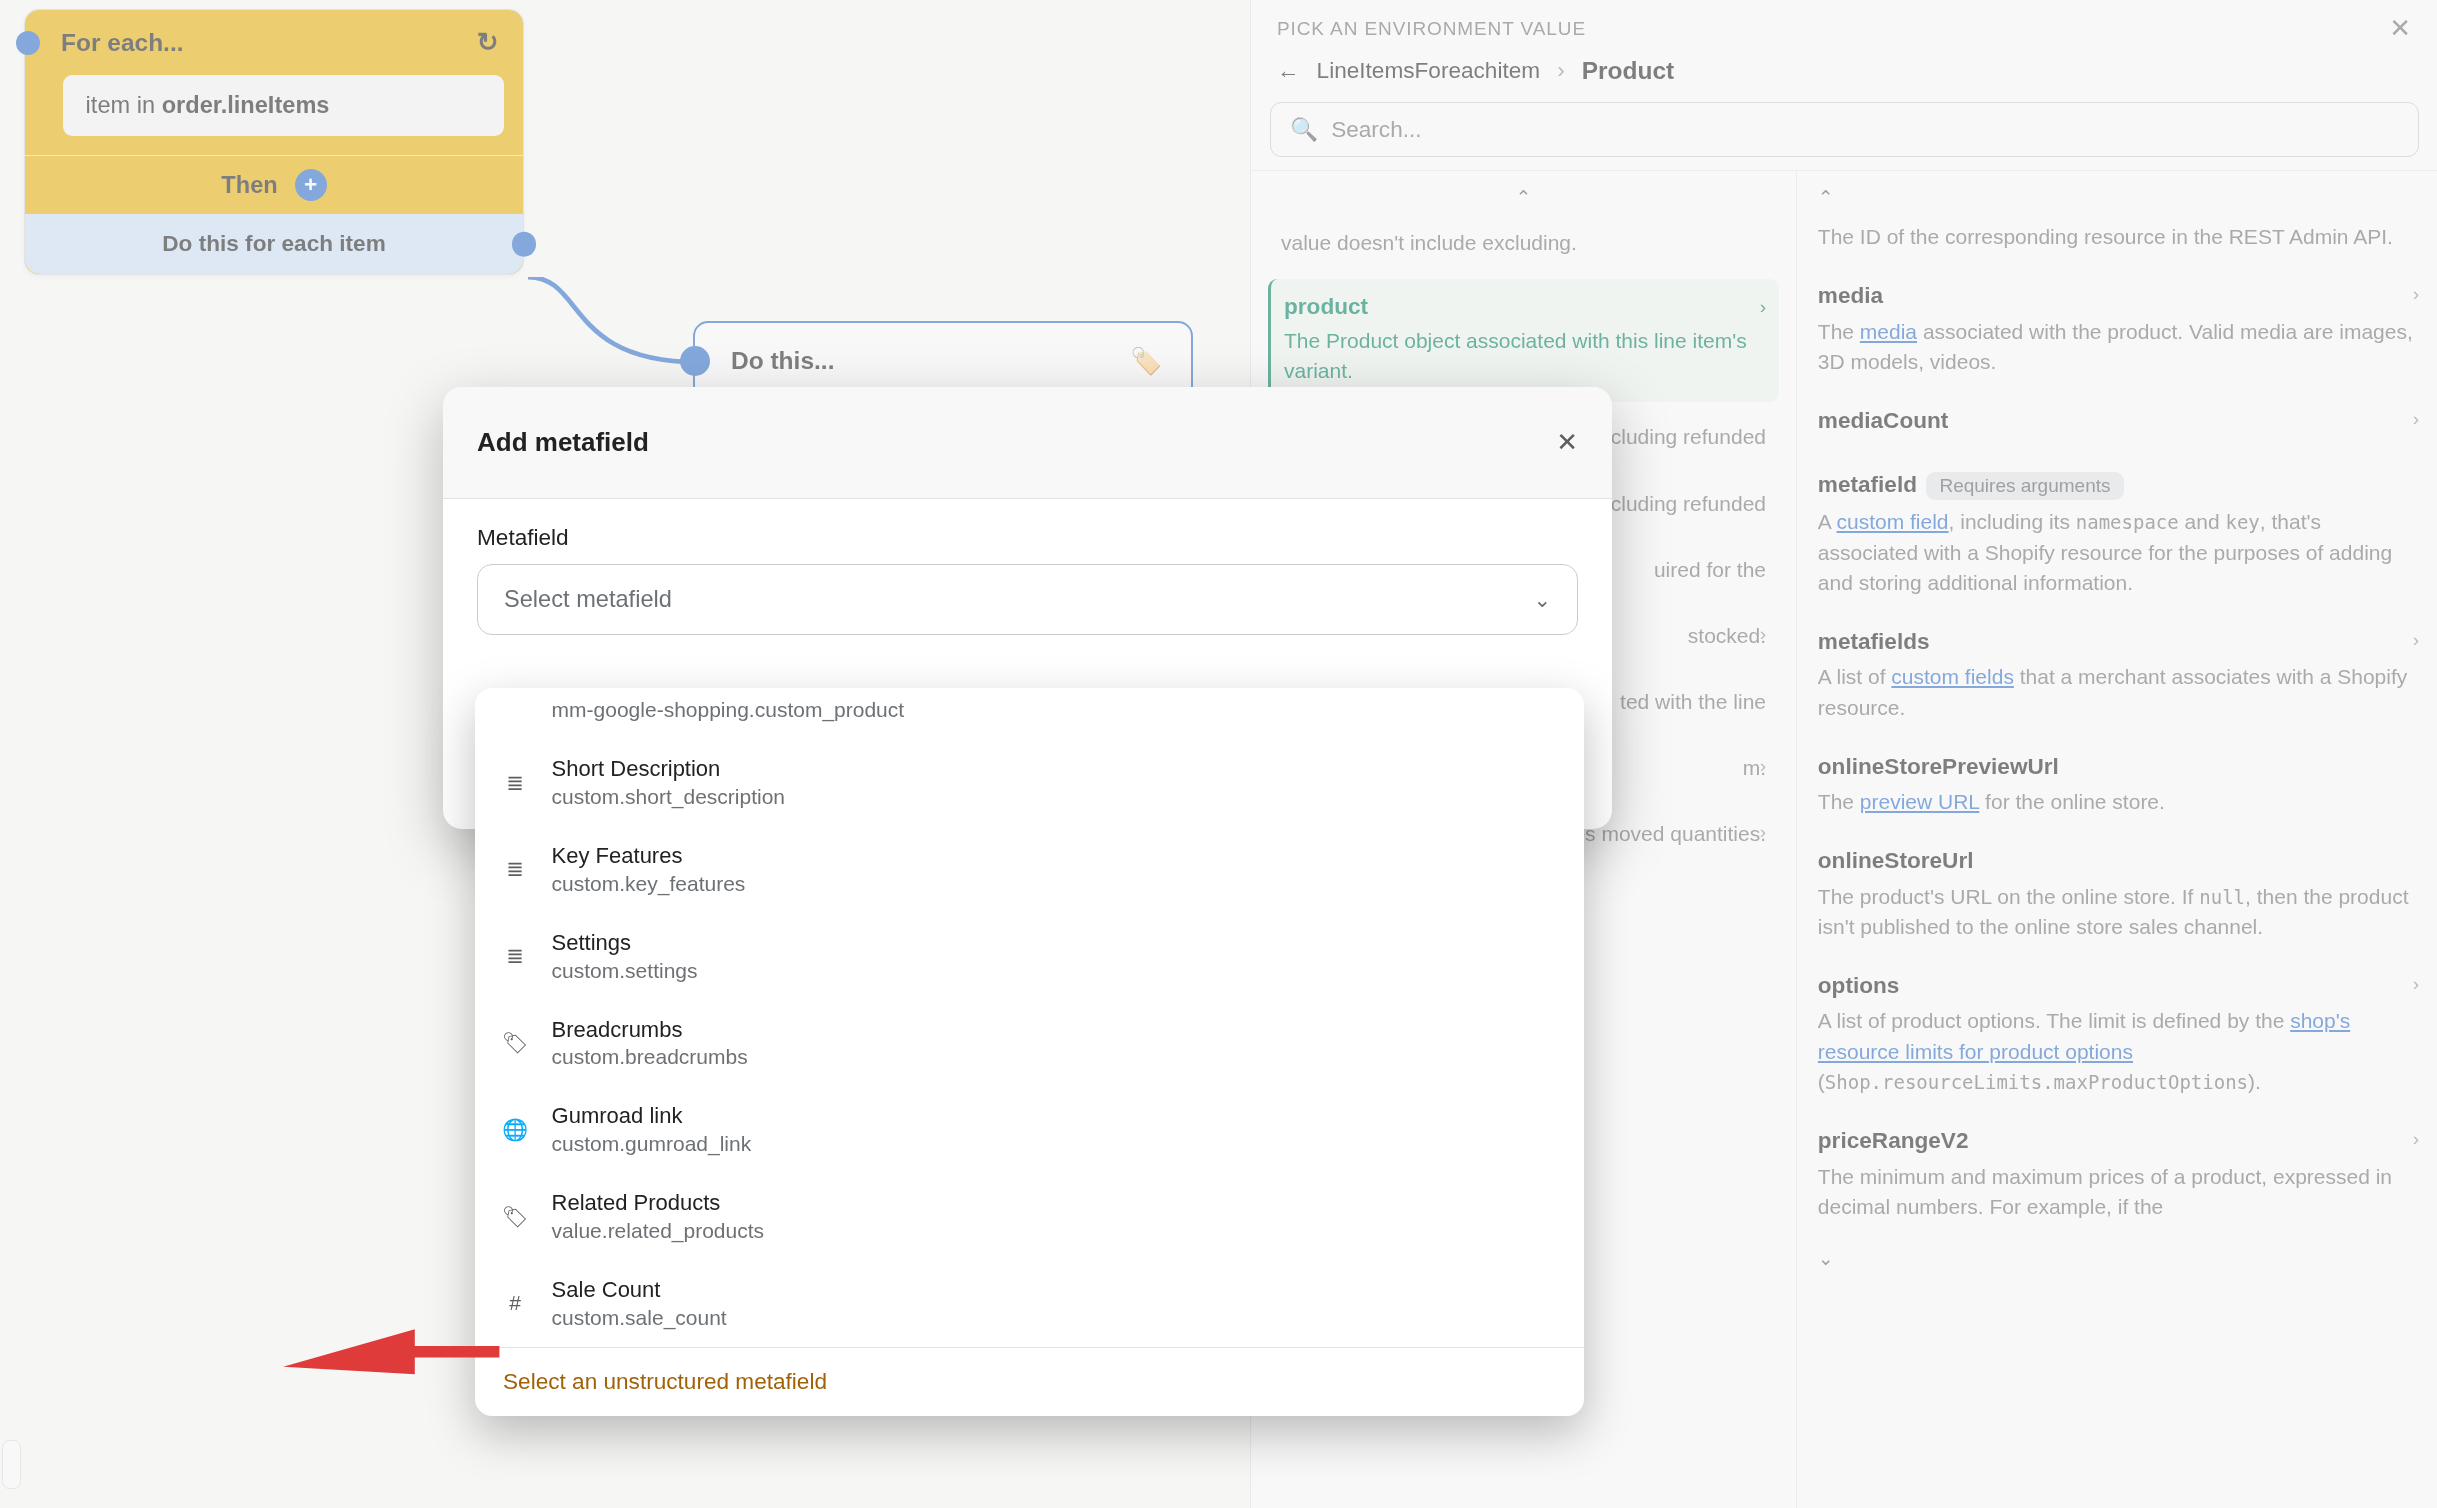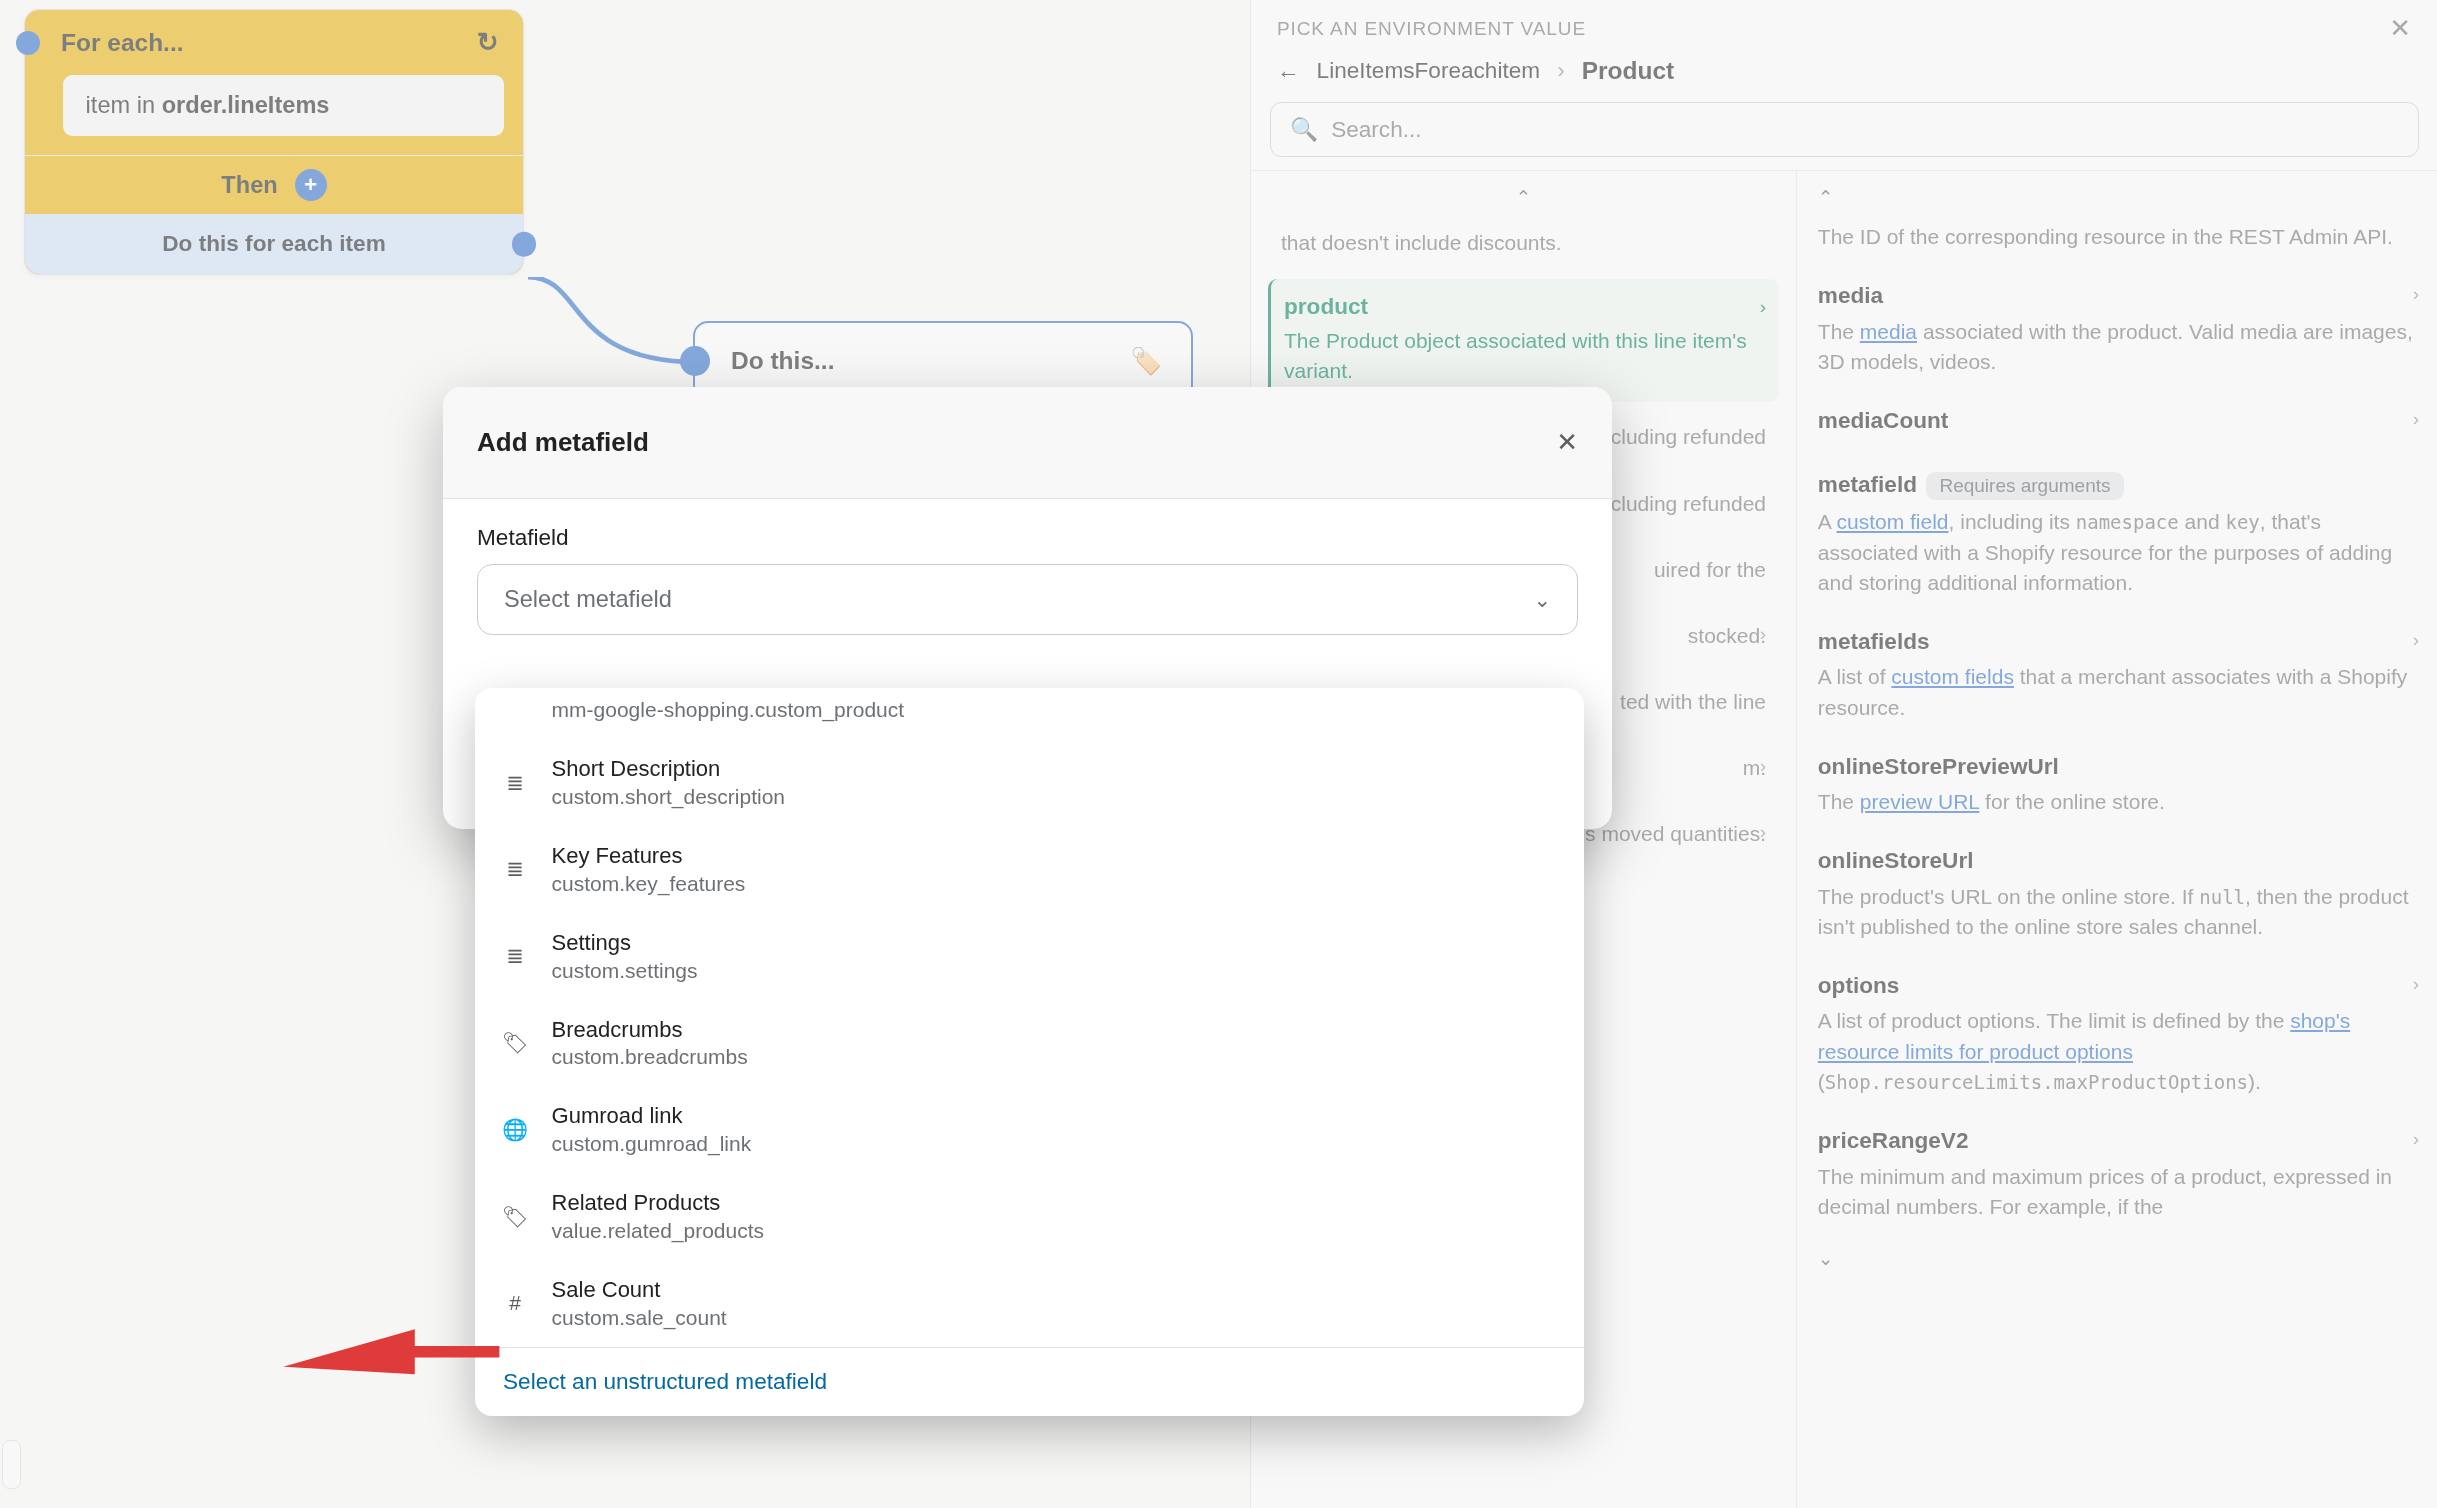--- a/index.html
+++ b/index.html
@@ -295,21 +295,21 @@
     padding: 17px 26px;
   }
   .dd-first-pad { padding-top: 7.5px; }
   .dd-icon { width: 28px; text-align: center; color: #5c5f62; font-size: 21px; flex-shrink: 0; }
   .dd-text .t1 { font-size: 22px; font-weight: 500; }
   .dd-text .t2 { font-size: 21px; color: #6d7175; margin-top: 2.8px; }
   .dd-footer {
     border-top: 0.9px solid #e1e3e5;
     padding: 21px 28px;
   }
-  .dd-footer a { color: #0369a1; font-size: 22.6px; text-decoration: none; font-weight: 500; }
+  .dd-footer a { color: #a16207; font-size: 22.6px; text-decoration: none; font-weight: 500; }
   
   
   .red-arrow {
     position: absolute;
     left: 283px;
     top: 1301px;
     z-index: 40;
   }
   
   
@@ -373,21 +373,21 @@
   </div>
   <div class="rp-search">
     <span>🔍</span>
     <span>Search...</span>
   </div>
 
   <div class="rp-cols">
     <div class="rp-left">
       <span class="caret-up">⌃</span>
       <div class="field-block">
-        <div class="field-desc">that doesn't include discounts.</div>
+        <div class="field-desc">value doesn't include excluding.</div>
       </div>
       <div class="field-block selected">
         <div class="field-title sel-green">product</div>
         <div class="field-desc">The Product object associated with this line item's variant.</div>
         <span class="field-chev">›</span>
       </div>
       <div class="field-block">
         <div class="field-desc" style="text-align:right">… including refunded</div>
       </div>
       <div class="field-block">

